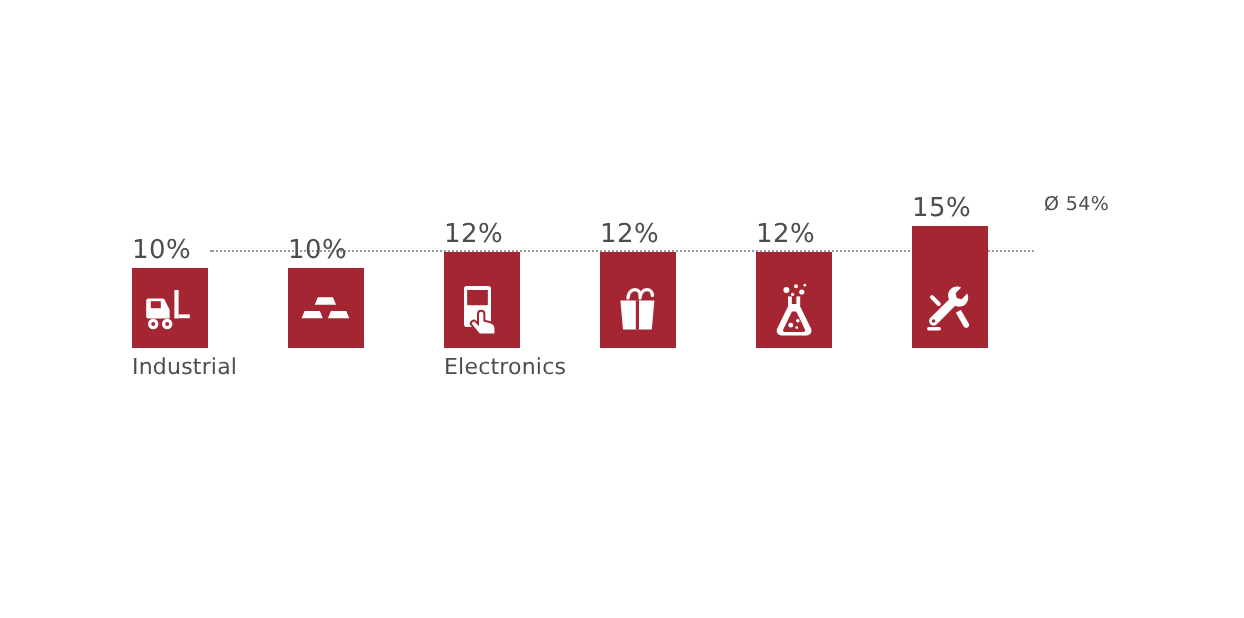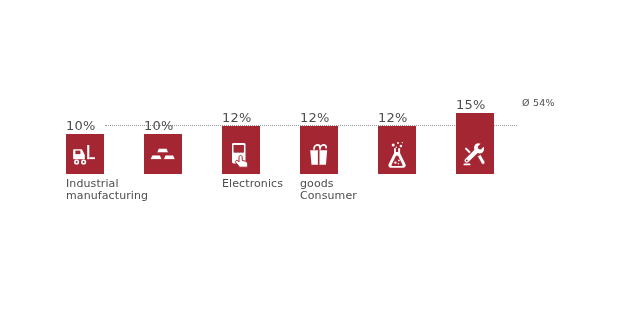--- a/index.html
+++ b/index.html
@@ -98,21 +98,20 @@
       <path d="M2.2 5.2h7.0c.5 0 .9.3 1.1.7l2.5 5.0v4.4H2.2c-.6 0-1.1-.5-1.1-1.1V6.3c0-.6.5-1.1 1.1-1.1z"></path>
       <rect x="3.4" y="6.6" width="5.0" height="3.5" fill="#a52633"></rect>
       <circle cx="4.6" cy="18.0" r="2.6"></circle>
       <circle cx="4.6" cy="18.0" r="1.0" fill="#a52633"></circle>
       <circle cx="11.6" cy="18.0" r="2.6"></circle>
       <circle cx="11.6" cy="18.0" r="1.0" fill="#a52633"></circle>
     </svg>
         </div>
         <div class="cat-label">
           <div>Industrial</div>
-          <div>manufacturing</div>
         </div>
       </div>
       <div class="bar-group" style="left: 144px; top: 0px; height: 209px;">
         <div class="pct" style="top: 117.583px;">10%</div>
         <div class="bar" style="top: 133.583px; height: 40.4167px;"></div>
         <div class="icon-wrap" style="top: 140px; height: 30px;">
     <svg width="26" height="18" viewBox="0 0 26 18" fill="#ffffff">
       <path d="M8.6 2.2h8.2l1.9 4.6H6.7z"></path>
       <path d="M8.6 2.2h8.2l1.9 4.6H6.7z" fill="none" stroke="#a52633" stroke-width="0.9"></path>
       <path d="M2.0 9.0h8.2l1.9 4.6H.1z"></path>
@@ -149,24 +148,20 @@
         <div class="pct" style="top: 109.5px;">12%</div>
         <div class="bar" style="top: 125.5px; height: 48.5px;"></div>
         <div class="icon-wrap" style="top: 140px; height: 30px;">
     <svg width="24" height="24" viewBox="0 0 24 24" fill="#ffffff">
       <path d="M7.0 6.0c0-2.4 1.6-4.2 3.4-4.2 1.6 0 2.6 1.2 2.6 2.6" fill="none" stroke="#ffffff" stroke-width="1.7" stroke-linecap="round"></path>
       <path d="M13.0 6.0c0-2.4 1.6-4.2 3.4-4.2 1.7 0 2.8 1.3 2.8 2.9" fill="none" stroke="#ffffff" stroke-width="1.7" stroke-linecap="round"></path>
       <path d="M3.2 7.2h17.0l-1.3 14.6H4.5z"></path>
       <rect x="10.9" y="7.2" width="1.6" height="14.6" fill="#a52633"></rect>
     </svg>
         </div>
-        <div class="cat-label">
-          <div>goods</div>
-          <div>Consumer</div>
-        </div>
       </div>
       <div class="bar-group" style="left: 378px; top: 0px; height: 209px;">
         <div class="pct" style="top: 109.5px;">12%</div>
         <div class="bar" style="top: 125.5px; height: 48.5px;"></div>
         <div class="icon-wrap" style="top: 140px; height: 30px;">
     <svg width="24" height="28" viewBox="0 0 24 28" fill="#ffffff">
       <g>
         <circle cx="8.2" cy="4.0" r="1.5"></circle>
         <circle cx="13.0" cy="2.1" r="1.0"></circle>
         <circle cx="15.9" cy="5.0" r="1.3"></circle>

